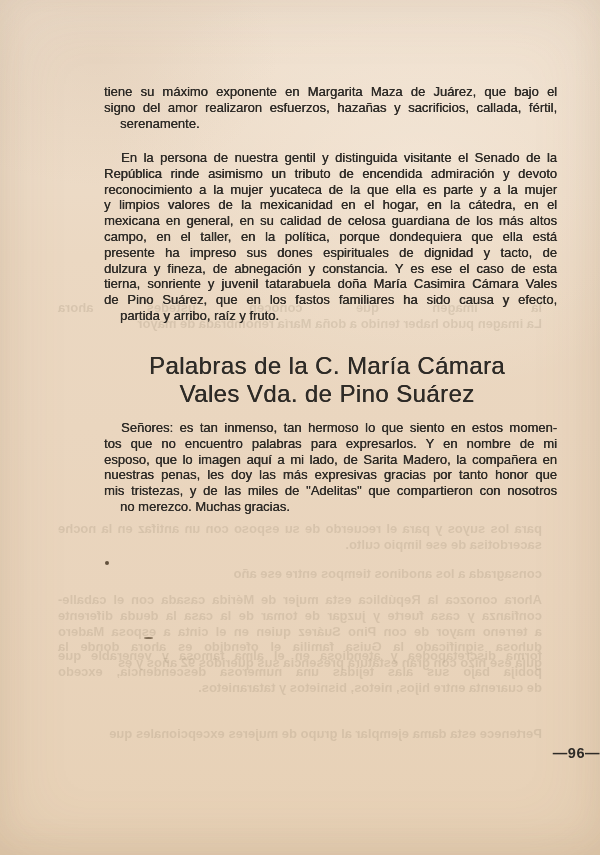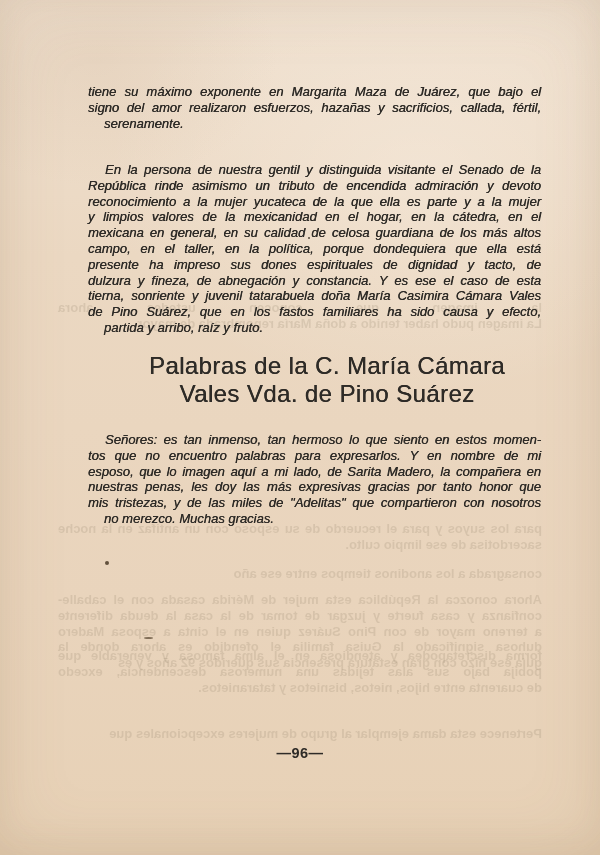--- a/index.html
+++ b/index.html
@@ -50,39 +50,37 @@
     text-align-last: left;
   }
   .speck {
     position: absolute;
     border-radius: 50%;
     opacity: 0.85;
   }
   
   .print {
     position: absolute;
-    left: 88px;
+    left: 104px;
     width: 453px;
     color: var(--ink, #2e2b27);
     font-size: 13px;
     line-height: 15.8px;
     text-shadow: 0.3px 0 0 currentColor;
-    font-style: italic;
   }
   .print .line {
     text-align: justify;
     text-align-last: justify;
   }
   .print .line:last-child {
     text-align-last: left;
     margin-left: 16px;
   }
   .print .line.indent {
     padding-left: 17px;
-    margin-top: 12px;
   }
   .heading {
     position: absolute;
     left: 7px;
     width: 600px;
     color: var(--ink, #2e2b27);
     font-size: 24px;
     line-height: 28px;
     letter-spacing: 0.4px;
     text-shadow: 0.3px 0 0 currentColor;
@@ -95,21 +93,21 @@
   }
   #para-opening   { top: 84px; }
   #para-tribute   { top: 150px; }
   #speech-heading { top: 352px; }
   #para-speech    { top: 420px; }
   .folio {
     position: absolute;
     top: 745px;
     left: 0;
     width: 600px;
-    text-align: center;
+    text-align: right;
     color: var(--ink, #2e2b27);
     font-size: 14.5px;
     font-weight: bold;
     letter-spacing: 0.5px;
   }
 </style>
 </head>
 <body style="--paper: #ead7c0; --ink: #2e2b27;">
 
 <div class="page">

